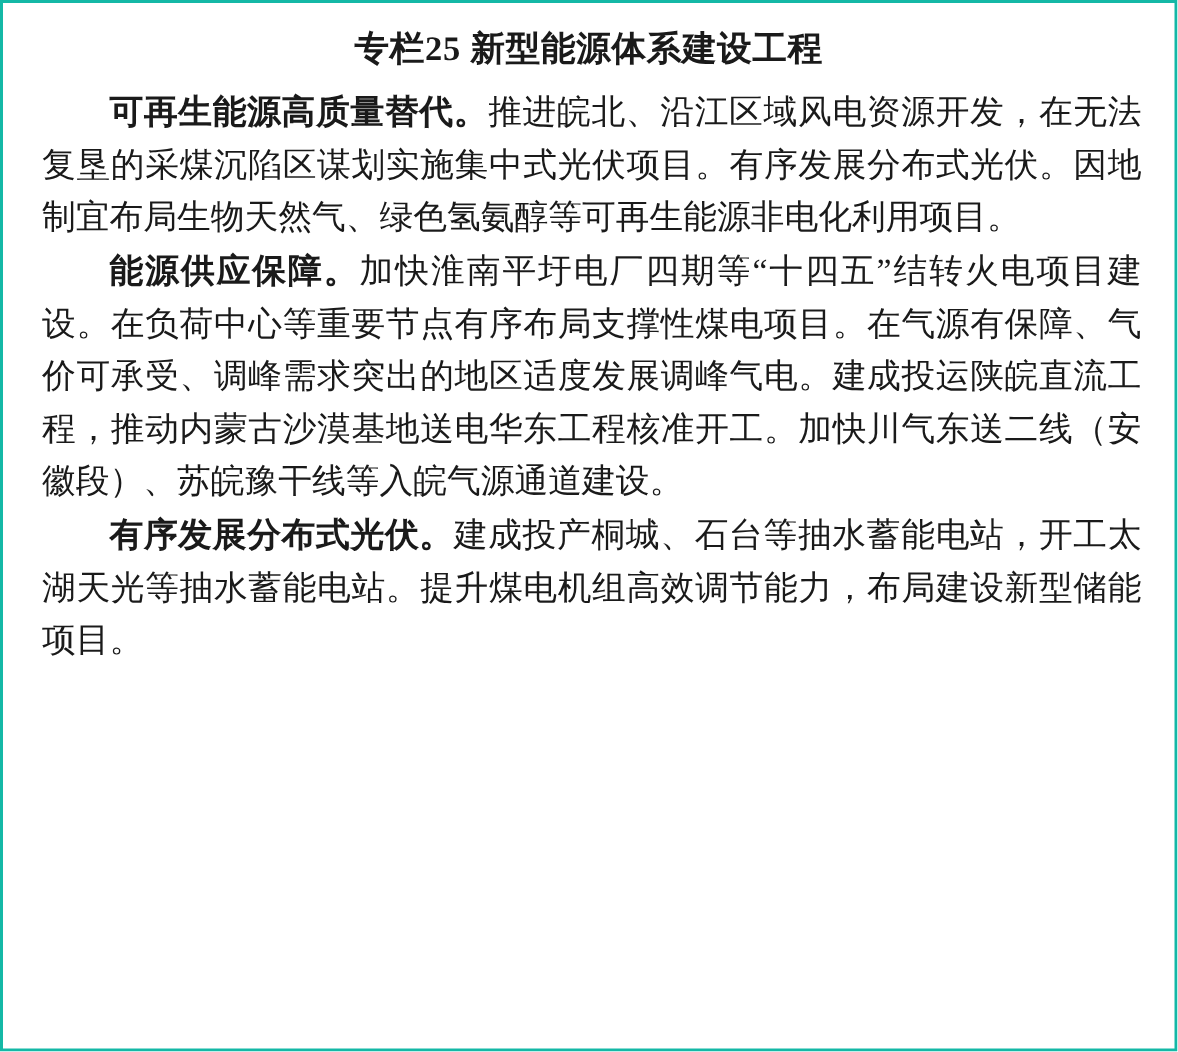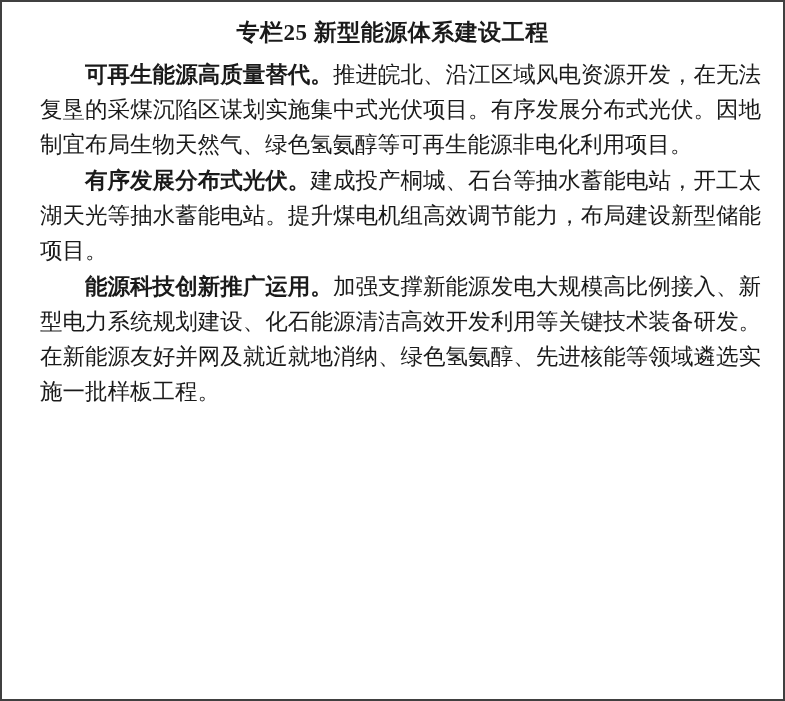--- a/index.html
+++ b/index.html
@@ -12,21 +12,21 @@
     height: 701px;
     font-family: "Liberation Serif", serif;
     color: #1a1a1a;
     overflow: hidden;
   }
   .box {
     position: relative;
     width: 785px;
     height: 701px;
     box-sizing: border-box;
-    border: 2px solid #404040;
+    border: 2px solid #14b8a6;
     background: #fff;
   }
   .inner {
     position: absolute;
     left: 0;
     top: 0;
     right: 0;
     bottom: 0;
     padding: 10px 22px 10px 22px;
     box-sizing: border-box;
@@ -39,40 +39,40 @@
     line-height: 1.5;
     margin: 4px 0 6px 0;
     font-family: "Liberation Serif", serif;
   }
   .para {
     font-size: 22.5px;
     line-height: 1.56;
     text-align: justify;
     text-justify: inter-ideograph;
     text-indent: 45px;
-    margin: 0 0 1px 16px;
+    margin: 0 0 1px 4px;
     letter-spacing: 0px;
   }
   .para .lead {
     font-weight: bold;
   }
 </style>
 </head>
 <body>
 
 <div class="box">
   <div class="inner">
     <div class="title">专栏25  新型能源体系建设工程</div>
 
     <p class="para">
       <span class="lead">可再生能源高质量替代。</span><span>推进皖北、沿江区域风电资源开发，在无法复垦的采煤沉陷区谋划实施集中式光伏项目。有序发展分布式光伏。因地制宜布局生物天然气、绿色氢氨醇等可再生能源非电化利用项目。</span>
     </p>
 
+    <p class="para">
+      <span class="lead">能源供应保障。</span><span>加快淮南平圩电厂四期等“十四五”结转火电项目建设。在负荷中心等重要节点有序布局支撑性煤电项目。在气源有保障、气价可承受、调峰需求突出的地区适度发展调峰气电。建成投运陕皖直流工程，推动内蒙古沙漠基地送电华东工程核准开工。加快川气东送二线（安徽段）、苏皖豫干线等入皖气源通道建设。</span>
+    </p>
 
     <p class="para">
       <span class="lead">有序发展分布式光伏。</span><span>建成投产桐城、石台等抽水蓄能电站，开工太湖天光等抽水蓄能电站。提升煤电机组高效调节能力，布局建设新型储能项目。</span>
     </p>
 
-    <p class="para">
-      <span class="lead">能源科技创新推广运用。</span><span>加强支撑新能源发电大规模高比例接入、新型电力系统规划建设、化石能源清洁高效开发利用等关键技术装备研发。在新能源友好并网及就近就地消纳、绿色氢氨醇、先进核能等领域遴选实施一批样板工程。</span>
-    </p>
   </div>
 </div>
 
 </body></html>

